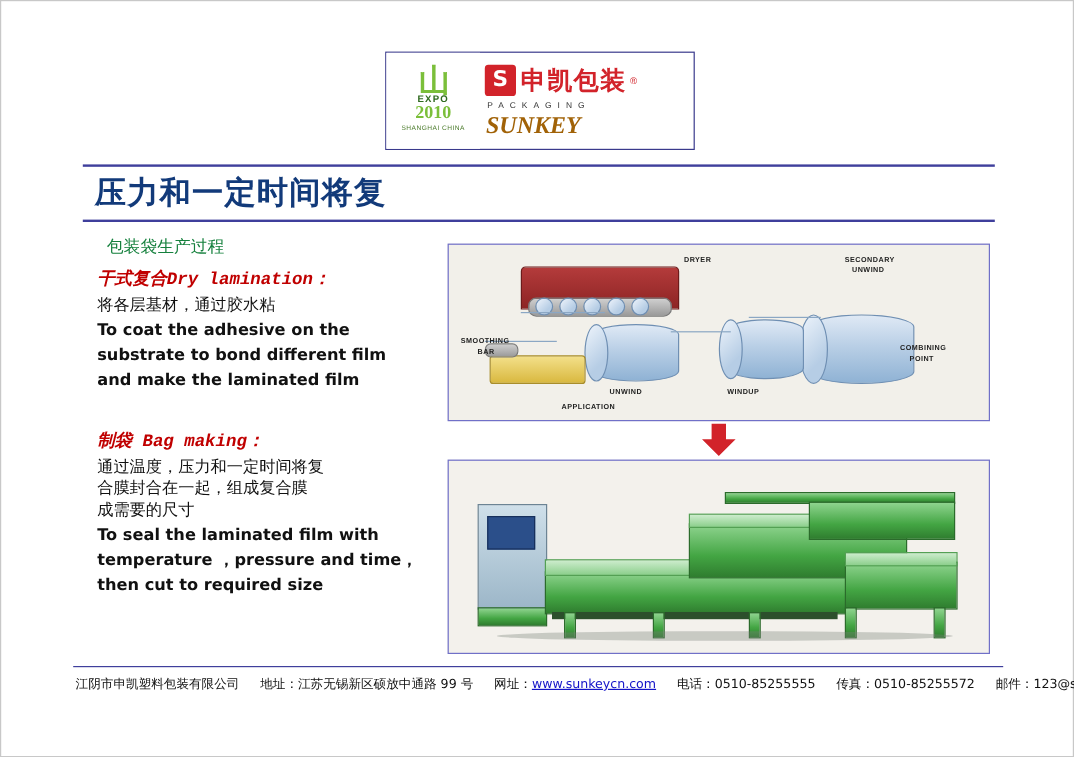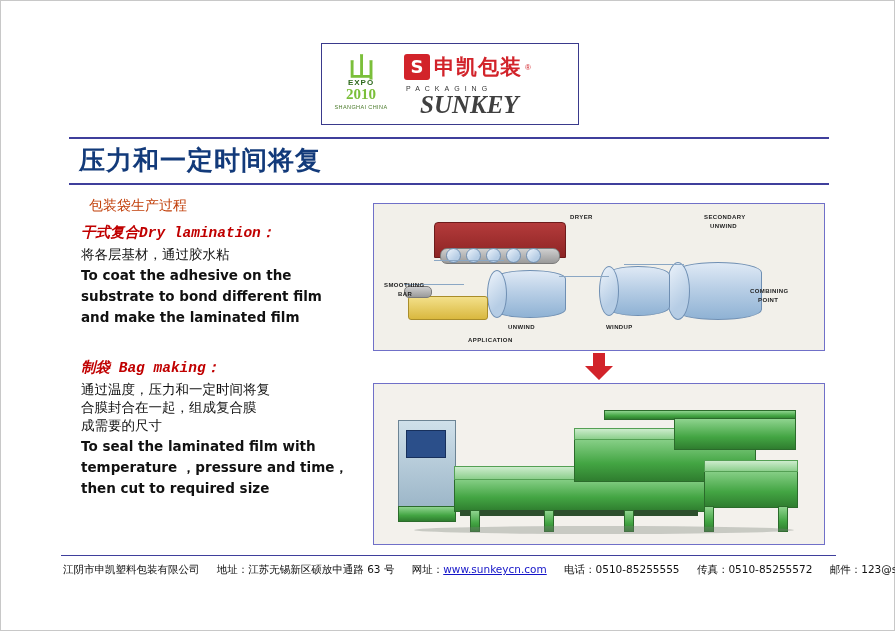--- a/index.html
+++ b/index.html
@@ -117,27 +117,27 @@
     margin-left: 3px;
   }
   .sk-sub {
     font-size: 7px;
     letter-spacing: 5px;
     color: #333333;
     margin: 1px 0 0 2px;
   }
   .sk-en {
     font-family: "Liberation Serif", serif;
-    font-size: 25px;
+    font-size: 20px;
     font-weight: bold;
     font-style: italic;
-    color: #404040;
+    color: #a16207;
     letter-spacing: 0px;
     line-height: 26px;
-    margin-left: 16px;
+    margin-left: 1px;
   }
 
   
   .title-rule-top {
     position: absolute;
     left: 68px;
     top: 136px;
     width: 760px;
     height: 2px;
     background: #3f3f9c;
@@ -161,21 +161,21 @@
     background: #3f3f9c;
   }
 
   
   .subhead {
     position: absolute;
     left: 88px;
     top: 196px;
     font-family: "DejaVu Sans", sans-serif;
     font-size: 14px;
-    color: #c2410c;
+    color: #15803d;
   }
   .block {
     position: absolute;
     left: 80px;
     width: 280px;
   }
   .block-1 { top: 222px; }
   .block-2 { top: 357px; }
 
   .blk-head {
@@ -449,20 +449,20 @@
     <div class="m-green" style="left:250px; top:126px; width:8px; height:20px;"></div>
     <div class="m-green" style="left:330px; top:122px; width:8px; height:24px;"></div>
     <div class="m-green" style="left:404px; top:122px; width:8px; height:24px;"></div>
 
     <div class="m-shadow" style="left:40px; top:142px; width:380px; height:8px; border-radius:50%;"></div>
   </div>
 
   <div class="footer-rule"></div>
   <div class="footer">
     <span class="seg">江阴市申凯塑料包装有限公司</span>
-    <span>地址：</span><span class="seg">江苏无锡新区硕放中通路 63 号</span>
+    <span>地址：</span><span class="seg">江苏无锡新区硕放中通路 99 号</span>
     <span>网址：</span><a class="seg" href="#">www.sunkeycn.com</a>
     <span>电话：</span><span class="seg">0510-85255555</span>
     <span>传真：</span><span class="seg">0510-85255572</span>
     <span>邮件：</span><span>123@sunkeycn.com</span>
   </div>
 
 </div>
 
 </body></html>

